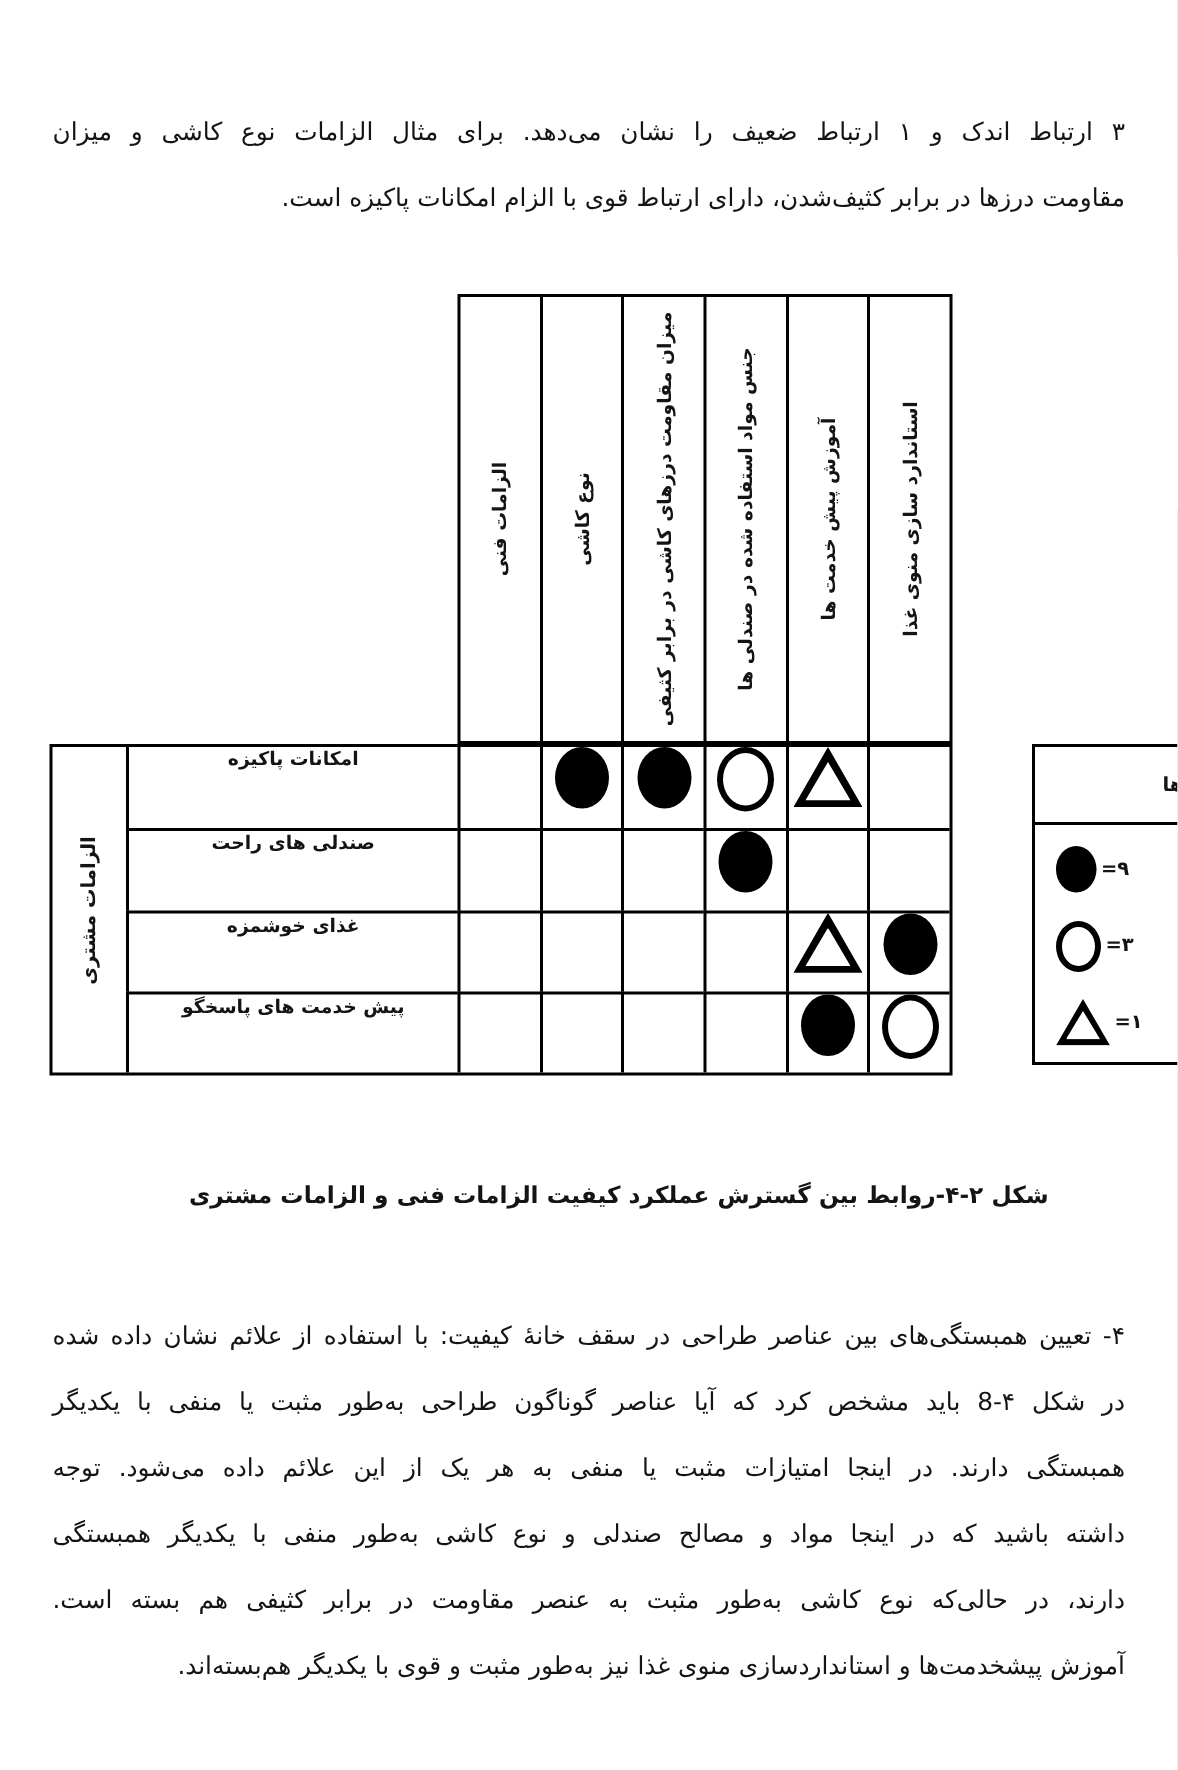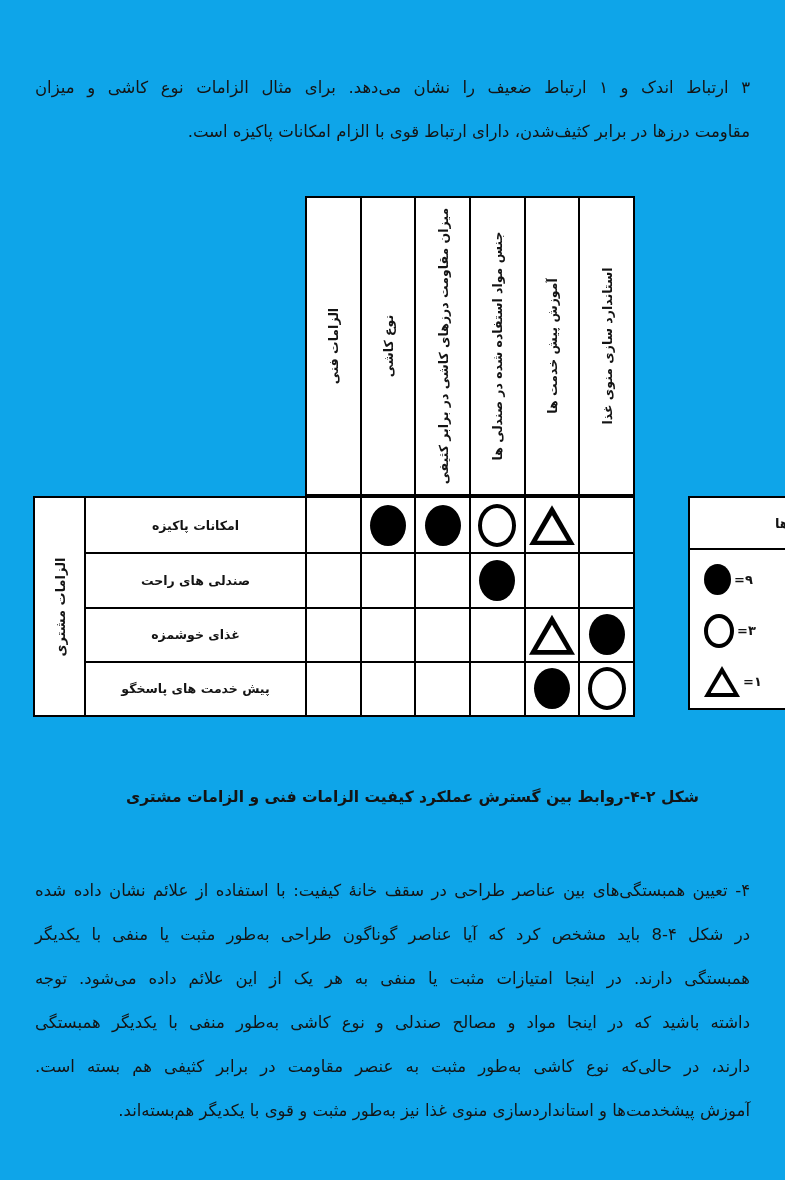--- a/index.html
+++ b/index.html
@@ -1,19 +1,19 @@
 <!DOCTYPE html>
 <html lang="fa"><head>
 <meta charset="utf-8">
 <style>
   html,body{margin:0;padding:0;background:#e8e8e8;}
   .page{
     position:relative;
     width:785px;height:1180px;
-    background:#0ea5e9;
+    background:#ffffff;
     overflow:hidden;
     direction:rtl;
     font-family:"DejaVu Sans", sans-serif;
     color:#141414;
   }
   
   .para{position:absolute;right:35px;left:35px;font-size:16.5px;line-height:44px;}
   .para-top{top:66px;}
   .para-bottom{top:869px;}
   .jline{text-align:justify;text-align-last:justify;white-space:normal;}
@@ -42,21 +42,21 @@
   
   .body-grid{
     position:absolute;left:33px;top:496px;width:602px;height:221px;
     border:2px solid #000;box-sizing:border-box;
     display:grid;direction:ltr;background:#fff;
     grid-template-columns:49px 221px repeat(6,1fr);
     grid-template-rows:repeat(4,1fr);
   }
   .cell{
     border-left:2px solid #000;border-top:2px solid #000;
-    display:flex;align-items:center;justify-content:center;
+    display:flex;align-items:flex-start;justify-content:center;
     position:relative;box-sizing:border-box;
   }
   .cell.r0{border-top:none;}
   .group-cell{
     grid-column:1;grid-row:1/5;border-left:none;border-top:none;
     display:flex;align-items:center;justify-content:center;position:relative;
   }
   .group-cell .vtext{width:200px;font-size:13px;}
   .row-label{font-size:12.5px;font-weight:bold;direction:rtl;text-align:center;padding:0 6px;}
   

